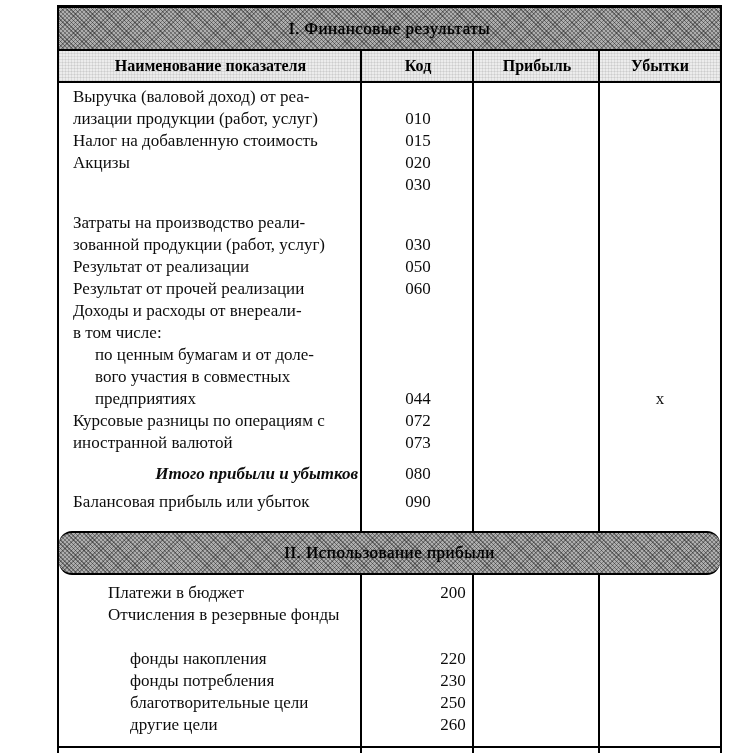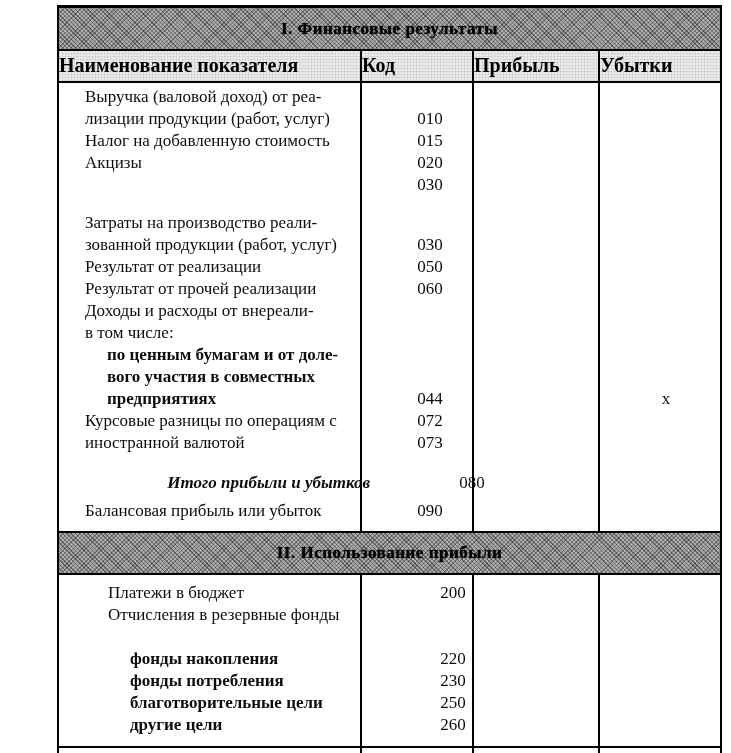--- a/index.html
+++ b/index.html
@@ -21,66 +21,67 @@
   }
   
   .band{
     height:41px;
     background-color:#aeaeae;
     background-image:
       repeating-linear-gradient(45deg, rgba(0,0,0,.38) 0 1px, rgba(255,255,255,0) 1px 3px),
       repeating-linear-gradient(-45deg, rgba(0,0,0,.30) 0 1px, rgba(255,255,255,0) 1px 3px);
     border-bottom:2px solid #000;
     text-align:center;
-    font-weight:bold;
+    font-weight:normal;
     font-size:17px;
     line-height:41px;
     letter-spacing:.5px;
     color:#000;
     text-shadow:0 0 1px #000;
   }
-  .band.second{border-top:2px solid #000;height:40px;line-height:40px;}
+  .band.second{border-top:2px solid #000;height:40px;line-height:40px;border-radius:13px;}
   
   .colheader{
     position:relative;
     height:30px;
     background-color:#ececec;
     background-image:
       repeating-linear-gradient(0deg, rgba(0,0,0,.07) 0 1px, rgba(255,255,255,0) 1px 3px),
       repeating-linear-gradient(90deg, rgba(0,0,0,.07) 0 1px, rgba(255,255,255,0) 1px 3px);
     border-bottom:2px solid #000;
     display:grid;
     grid-template-columns:303px 112px 126px 1fr;
   }
   .colheader .hcell{
+    text-align:center;
     font-weight:bold;
-    font-size:20px;
+    font-size:16px;
     line-height:29px;
     color:#000;
   }
   .tbody{position:relative;}
-  .tbody.first{height:445px;padding-top:3px;padding-left:12px;}
+  .tbody.first{height:445px;padding-top:3px;}
   .tbody.second{height:172px;padding-top:7px;padding-left:35px;}
   .vline{position:absolute;top:0;bottom:0;width:2px;background:#000;}
   .vline.v1{left:301px;}
   .vline.v2{left:413px;}
   .vline.v3{left:539px;}
   .trow{
     display:grid;
     grid-template-columns:303px 112px 126px 1fr;
     height:22px;
   }
   .cell{
     font-size:17px;
     line-height:22px;
     white-space:nowrap;
     overflow:visible;
   }
   .c-name{padding-left:14px;}
-  .c-name.indent{padding-left:36px;font-weight:bold;}
+  .c-name.indent{padding-left:36px;}
   .c-name.right{text-align:right;padding-right:4px;padding-left:0;}
   .trow.italic .c-name{font-style:italic;font-weight:bold;}
   .c-code,.c-profit,.c-loss{text-align:center;}
   .bottom-rule{
     position:absolute;left:57px;top:746px;
     width:665px;height:2px;background:#000;
   }
 </style>
 </head>
 <body>
@@ -195,21 +196,21 @@
           <div class="cell c-code">072</div>
           <div class="cell c-profit"></div>
           <div class="cell c-loss"></div>
         </div>
         <div class="trow">
           <div class="cell c-name">иностранной валютой</div>
           <div class="cell c-code">073</div>
           <div class="cell c-profit"></div>
           <div class="cell c-loss"></div>
         </div>
-        <div class="trow italic" style="margin-top: 18px; gap: 42px;">
+        <div class="trow italic" style="margin-top: 9px;">
           <div class="cell c-name right">Итого прибыли и убытков</div>
           <div class="cell c-code">080</div>
           <div class="cell c-profit"></div>
           <div class="cell c-loss"></div>
         </div>
         <div class="trow" style="margin-top: 6px;">
           <div class="cell c-name">Балансовая прибыль или убыток</div>
           <div class="cell c-code">090</div>
           <div class="cell c-profit"></div>
           <div class="cell c-loss"></div>

